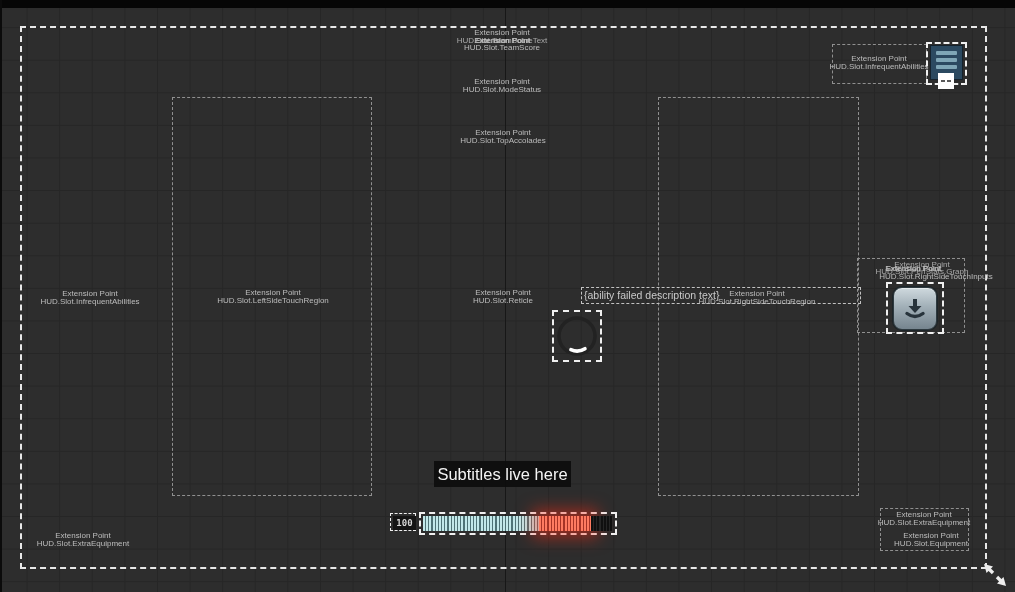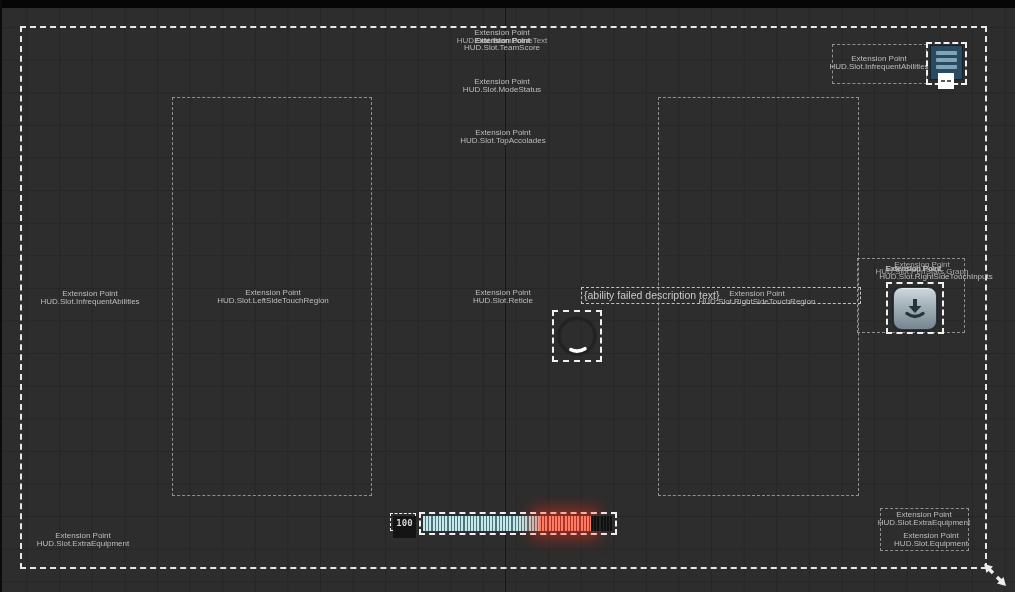--- a/index.html
+++ b/index.html
@@ -33,21 +33,21 @@
     text-shadow:-1px -1px 0 #141414,1px -1px 0 #141414,-1px 1px 0 #141414,1px 1px 0 #141414;}
   .dl-btn{position:absolute;left:893px;top:287px;width:42px;height:41px;border-radius:9px;
     background:linear-gradient(180deg,#cfd9de 0%,#a2b0b8 45%,#76858f 100%);
     border:1px solid #2e3a40;box-shadow:inset 0 1px 0 rgba(255,255,255,.45),0 0 0 1px #1d2529;
     display:flex;align-items:center;justify-content:center;}
   .sb-icon{position:absolute;left:931px;top:46px;width:31px;height:33px;background:#2b4960;
     box-shadow:0 0 0 1px #15222c;}
   .sb-bar{position:absolute;left:5px;width:21px;height:4px;background:#7fa6b6;border-radius:1px;}
   .sb-tail{position:absolute;left:938px;top:73px;width:16px;height:16px;background:#ffffff;}
   .sb-tick{position:absolute;background:#5a5a5a;height:2px;}
-  .bar100{position:absolute;left:393px;top:516px;width:23px;height:22px;background:#141414;
+  .bar100{position:absolute;left:393px;top:516px;width:23px;height:14px;background:#141414;
     color:#d6d6d6;font-family:"DejaVu Sans Mono",monospace;font-size:9px;font-weight:bold;
     line-height:14px;text-align:center;letter-spacing:0px;}
   .seg{position:absolute;top:516px;height:15px;}
   .seg-teal{left:423px;width:116px;
     background:repeating-linear-gradient(90deg,#c3e9ea 0px,#c3e9ea 2.1px,#4f7376 2.1px,#4f7376 3.2px);}
   .seg-red{left:539px;width:52px;
     background:repeating-linear-gradient(90deg,#ff7b61 0px,#ff7b61 2.1px,#a63326 2.1px,#a63326 3.2px);
     box-shadow:0 0 16px 7px rgba(255,43,20,0.5);}
   .seg-empty{left:591px;width:21px;
     background:repeating-linear-gradient(90deg,#101010 0px,#101010 2.1px,#262626 2.1px,#262626 3.2px);}
@@ -147,20 +147,21 @@
       <path d="M5,17.5 Q13,23.5 21,17.5" stroke="#27333b" stroke-width="3.4" fill="none" stroke-linecap="round"></path>
     </svg>
   </div>
 
   <div class="ants" style="left:552px;top:310px;width:46px;height:48px;"></div>
   <svg style="position:absolute;left:553px;top:311px;" width="48" height="50" viewBox="0 0 48 50">
     <circle cx="24" cy="25" r="18" stroke="#222222" stroke-width="3.5" fill="none"></circle>
     <circle cx="24" cy="25" r="15" stroke="#ffffff" stroke-width="3.6" fill="none" stroke-linecap="round" stroke-dasharray="14.5 79.7" transform="rotate(58 24 25)"></circle>
   </svg>
 
+  <div class="subtitle">Subtitles live here</div>
 
   <div class="ants" style="left:390px;top:513px;width:24px;height:16px;border-width:1.5px;"></div>
   <div class="bar100">100</div>
   <div class="ants" style="left:419px;top:512px;width:194px;height:19px;"></div>
   <div class="seg seg-teal"></div>
   <div class="seg seg-red"></div>
   <div class="seg seg-empty"></div>
 
   <div class="ep" style="left:83px;top:532px;">
     <div>Extension Point</div>

